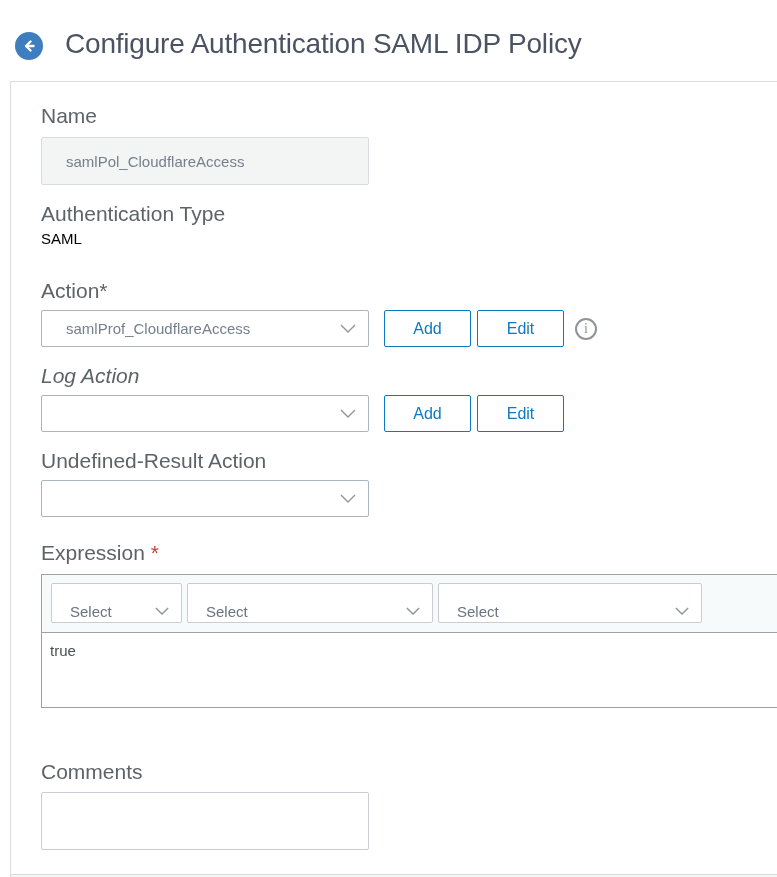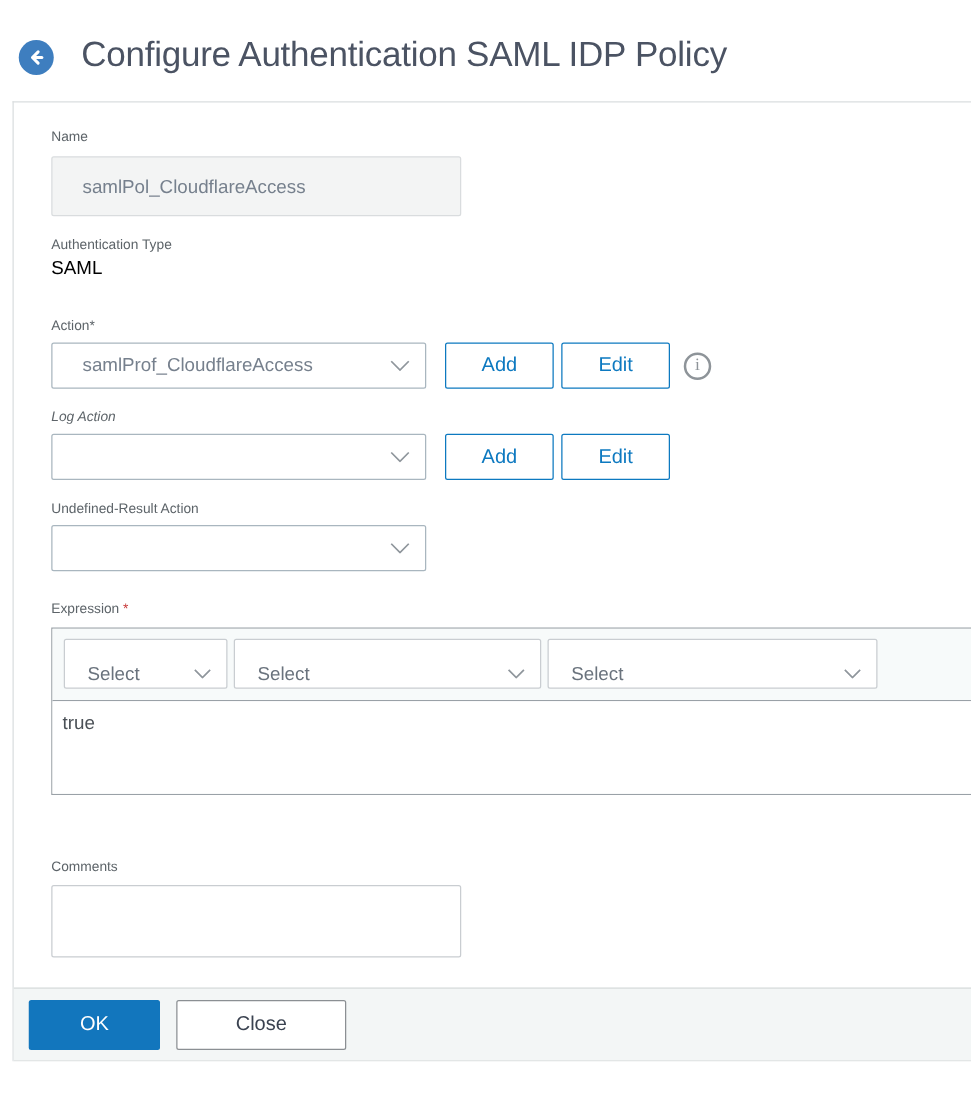--- a/index.html
+++ b/index.html
@@ -26,37 +26,37 @@
   }
 
   
   .panel {
     margin-left: 10px; margin-top: 21px;
     border-top: 1px solid #dadedf; border-left: 1px solid #dadedf;
     width: calc(100% - 10px);
   }
   .panel-content { padding: 22px 0 24px 30px; }
 
-  .field-label { font-size: 11px; color: #5d6469; margin-bottom: 9px; }
+  .field-label { font-size: 21px; color: #5d6469; margin-bottom: 9px; }
   .req { color: #c93c3c; }
 
   .text-input {
     width: 328px; height: 48px;
     background: #f3f4f4; border: 1px solid #d9dcde; border-radius: 2px;
     padding: 0 10px 0 24px; font-size: 15px; color: #76808d;
     font-family: "Liberation Sans", sans-serif;
   }
 
   .static-value { font-size: 15px; font-weight: normal; color: #000000; margin-bottom: 32px; }
   .auth-label { margin-bottom: 4px; }
 
   .row { display: flex; align-items: center; margin-bottom: 17px; }
 
   .dropdown {
-    width: 300px; height: 37px; background: #fff;
+    width: 328px; height: 37px; background: #fff;
     border: 1px solid #a9b6bf; border-radius: 2px;
     display: flex; align-items: center;
     padding: 0 12px 0 24px; font-size: 15px; color: #76808d;
     cursor: pointer;
   }
   .dropdown .chev { margin-left: auto; display: flex; }
 
   .btn-outline {
     width: 87px; height: 37px; background: #fff;
     border: 1px solid #0d79c0; border-radius: 2px;

